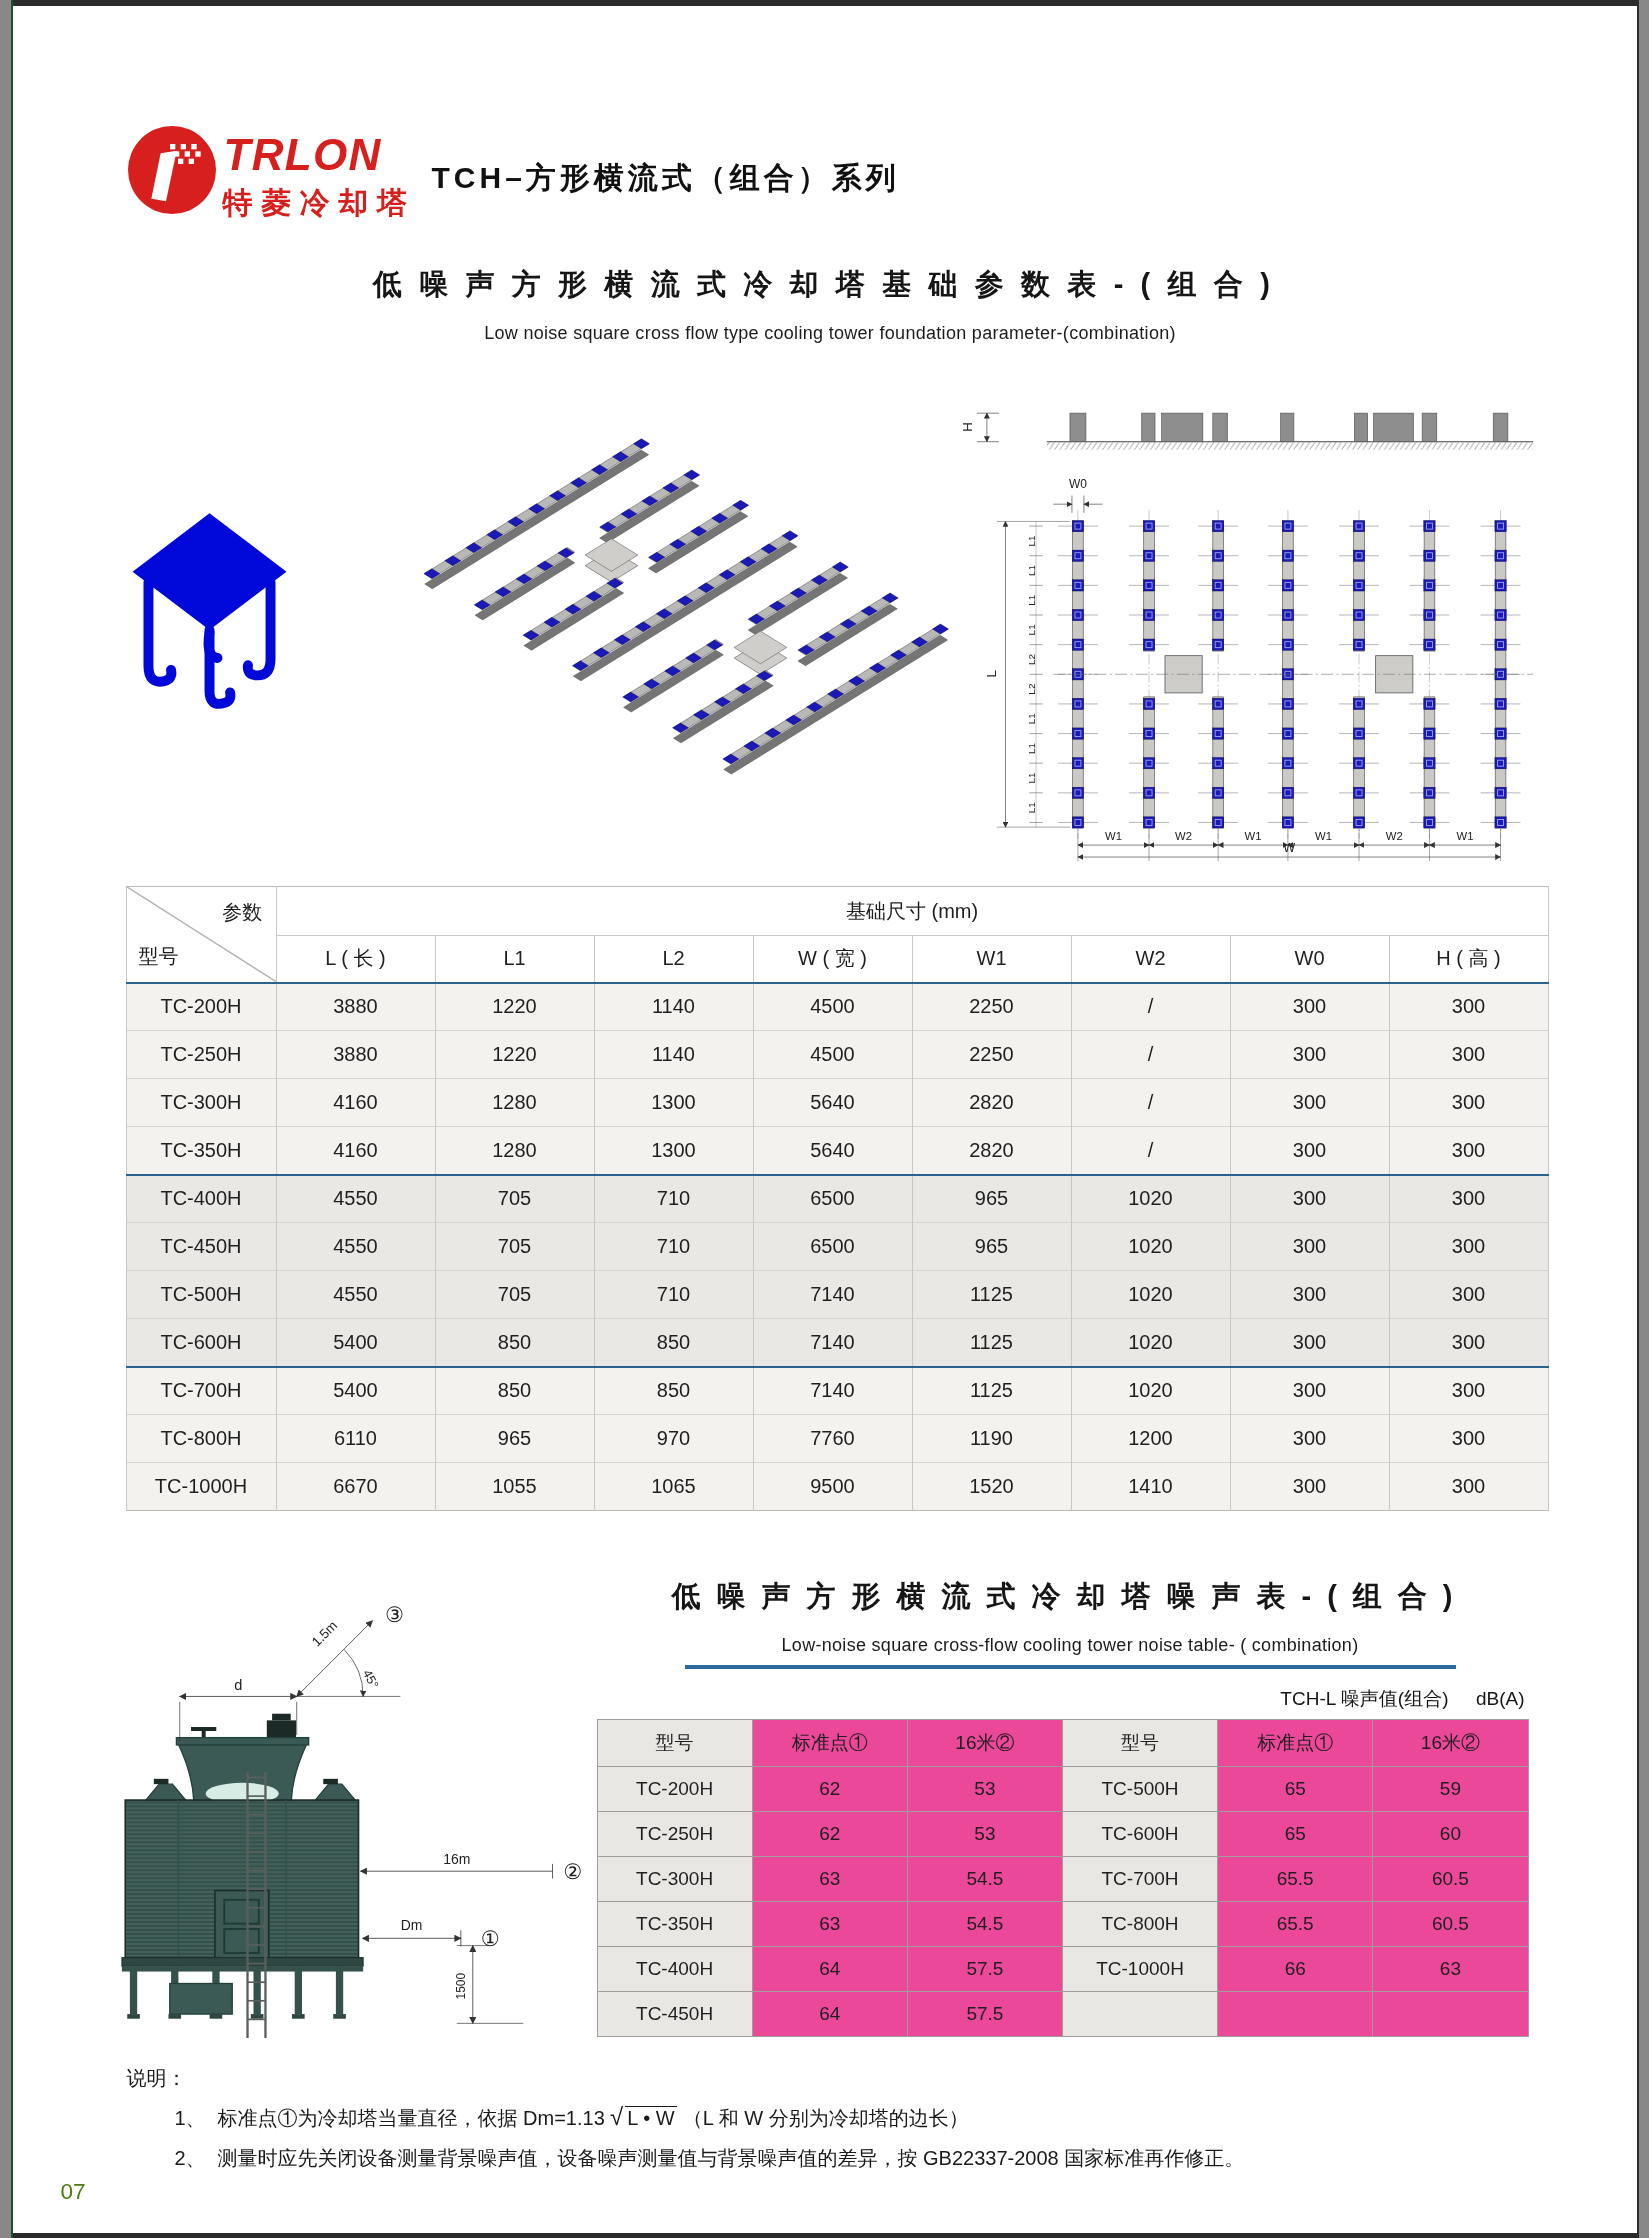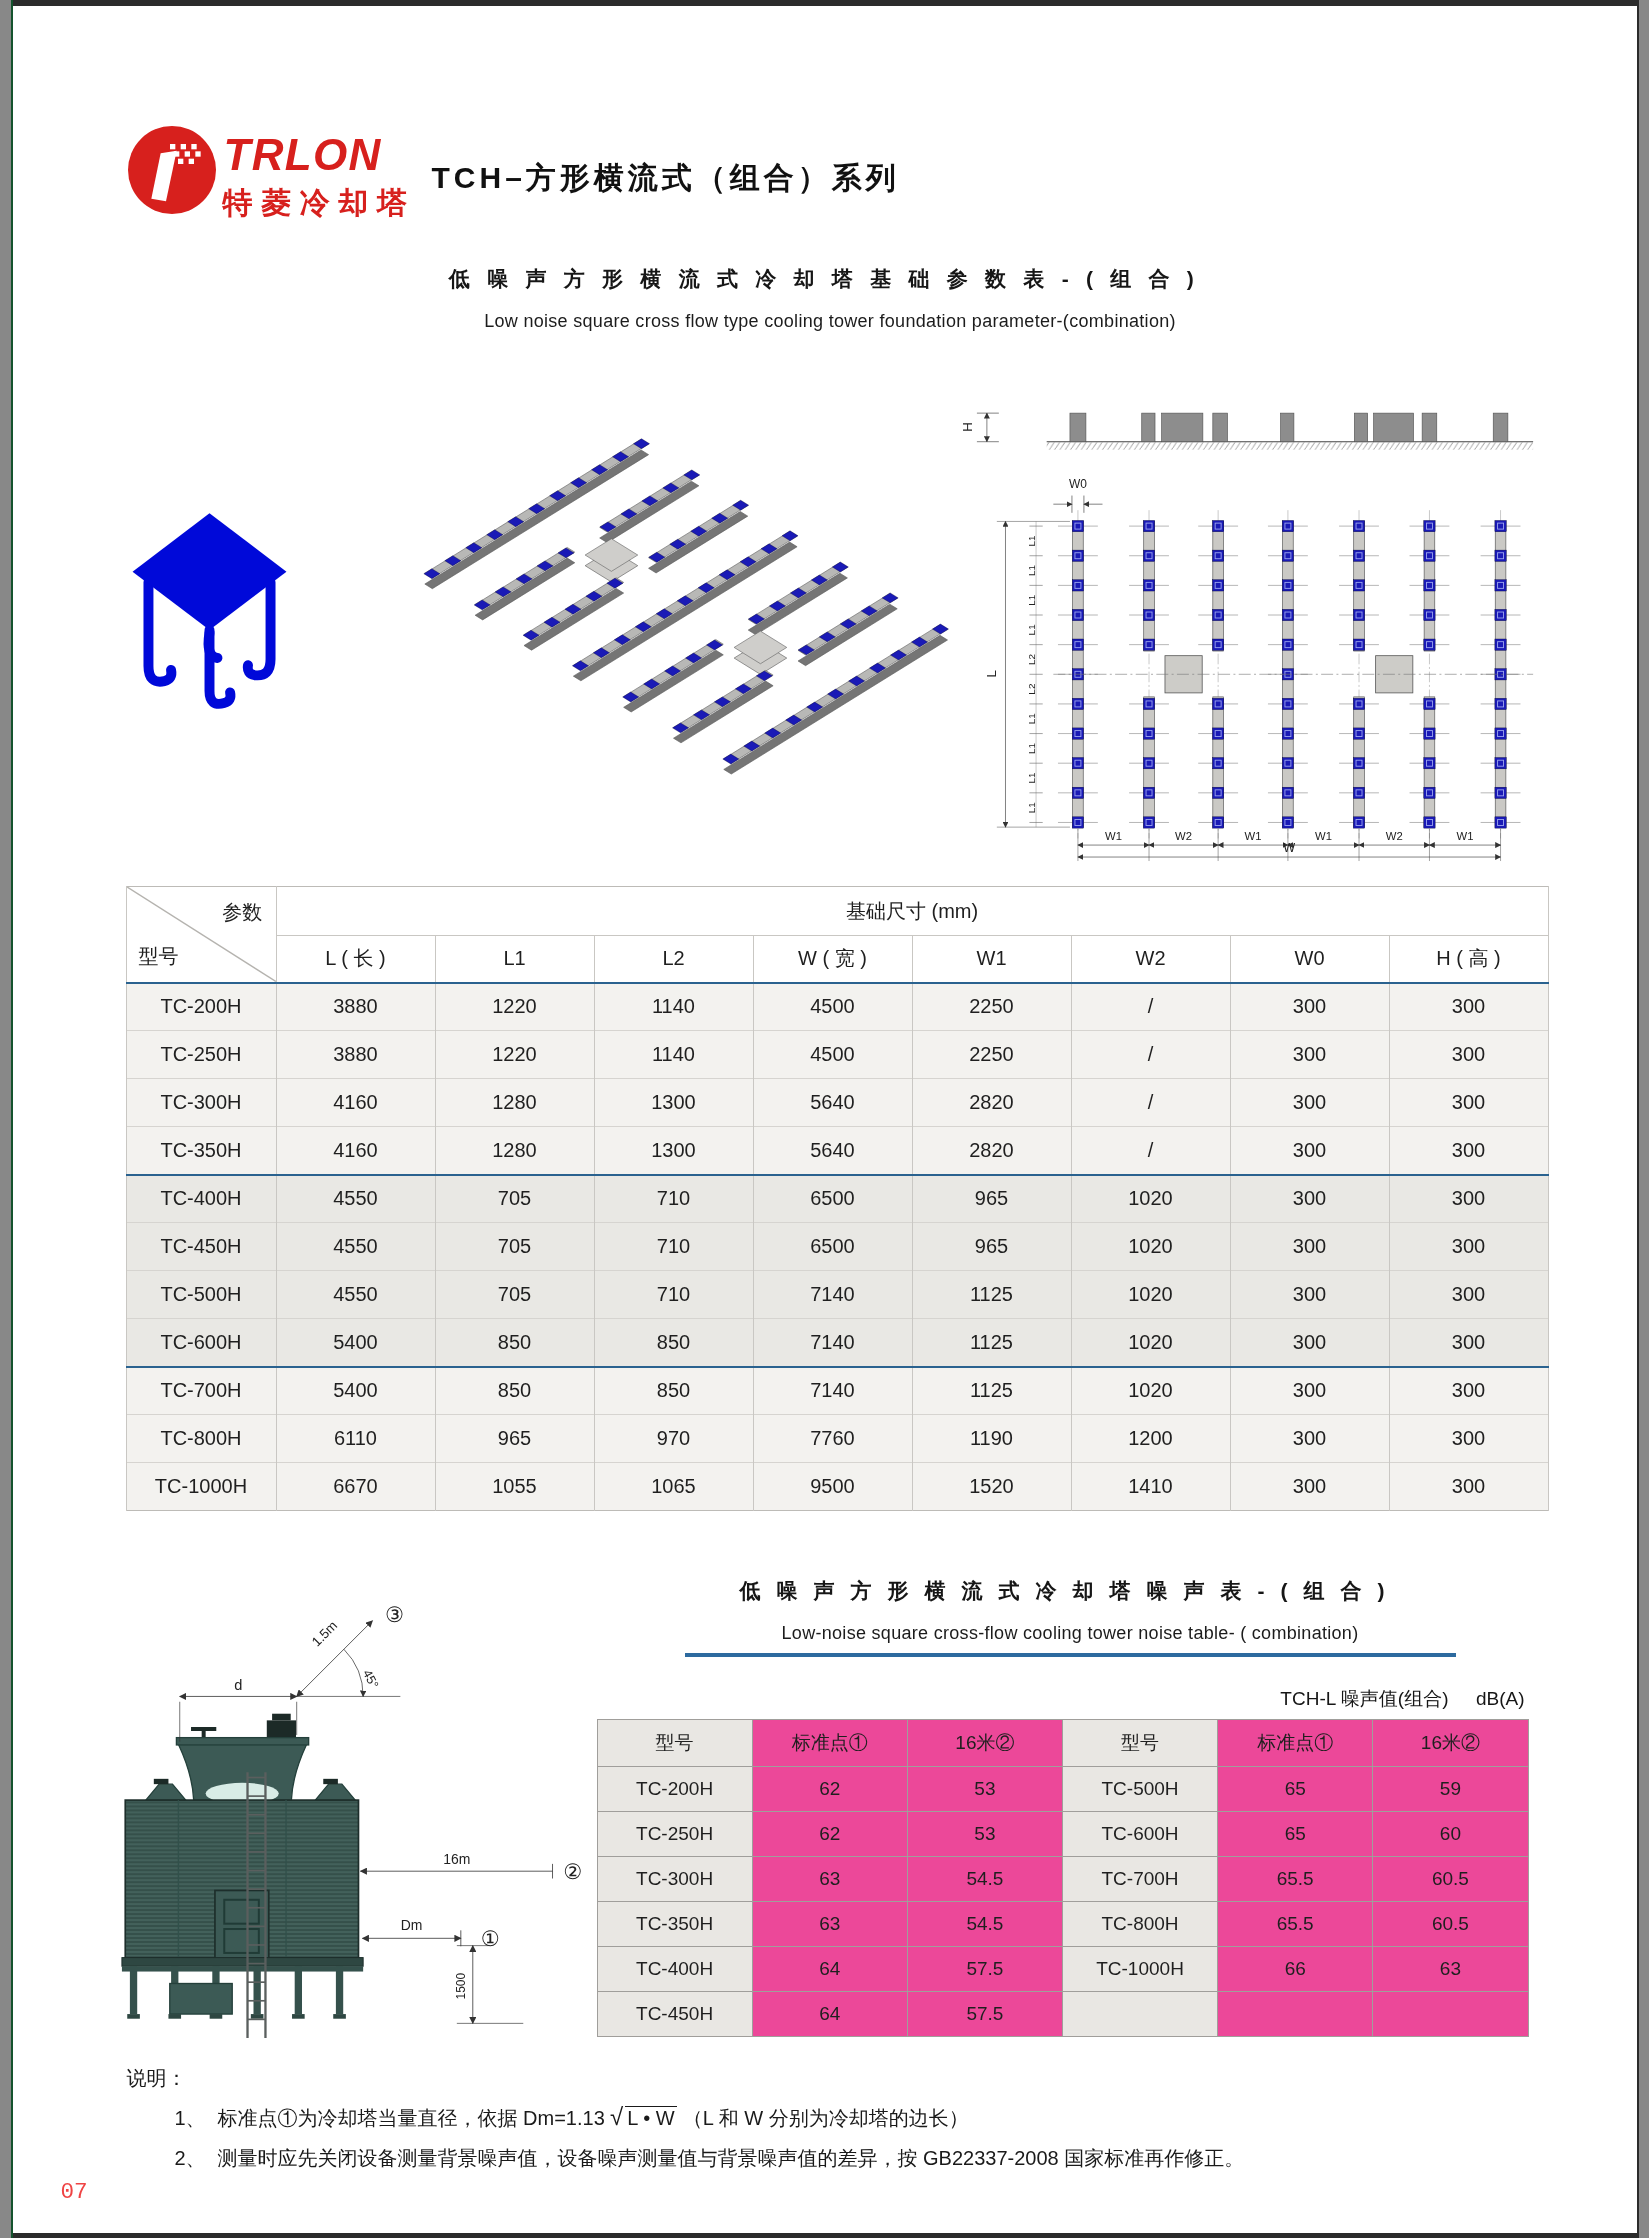--- a/index.html
+++ b/index.html
@@ -15,21 +15,21 @@
            font-style:italic; letter-spacing:1.3px; }
   .brand-sub { position:absolute; left:210px; top:183px; color:#d7201d; font-size:30px; font-weight:bold;
            letter-spacing:8.6px; white-space:nowrap; }
   .doc-title { position:absolute; left:419px; top:158px; color:#111; font-size:30px; font-weight:bold;
            letter-spacing:4px; white-space:nowrap; }
 
   
   .sec { position:absolute; text-align:center; }
   .sec1 { left:0; width:1635px; top:265px; }
   .sec2 { left:595px; width:925px; top:1577px; }
-  .sec .cn { font-size:21px; font-weight:bold; color:#161616; letter-spacing:17.3px; white-space:nowrap; }
+  .sec .cn { font-size:29px; font-weight:bold; color:#161616; letter-spacing:17.3px; white-space:nowrap; }
   .sec2 .cn { letter-spacing:16px; }
   .sec .en { font-size:18px; color:#1c1c1c; margin-top:18px; letter-spacing:0.3px; }
   .sec2 .uline { width:771px; height:3.3px; background:#2d6a9f; margin:9.3px auto 0; }
 
   
   .ftable { position:absolute; left:113px; top:886px; width:1422px; border-collapse:collapse;
             table-layout:fixed; font-size:20px; color:#1f1f1f; }
   .ftable th, .ftable td { border-left:0.7px solid #c9c7c3; border-right:0.7px solid #c9c7c3;
             text-align:center; font-weight:normal; }
   .ftable { border:0.7px solid #bdbbb7; }
@@ -57,21 +57,21 @@
   .ntable .model { background:#e9e7e3; }
 
   
   .notes { position:absolute; left:114px; top:2065px; width:1449px; font-size:20px; color:#1a1a1a; }
   .notes .nh { margin-bottom:10.6px; }
   .notes .item { display:flex; margin-left:48px; margin-bottom:13.3px; align-items:baseline; }
   .notes .num { width:43px; flex:none; }
   .radical { font-size:24px; margin:0 1.3px 0 5.3px; }
   .radicand { border-top:1.3px solid #1a1a1a; padding:0 2.7px; }
 
-  .pagenum { position:absolute; left:48px; top:2179px; font-size:22.6px; color:#ef4444;font-family:Liberation Mono, monospace; }
+  .pagenum { position:absolute; left:48px; top:2179px; font-size:22.6px; color:#4d7c0f; }
 
   .dsvg { position:absolute; }
   .isoD rect { fill:#757575; stroke:#5c5c5c; stroke-width:1; }
   .isoL rect { fill:#b8b8b6; stroke:#636363; stroke-width:1; }
   .isoL rect.pad, .isoD rect.pad { fill:#cfcecb; }
   .isoB rect { fill:#1a1ab6; stroke:#02023a; stroke-width:0.6; }
   text { font-family:"Liberation Sans", sans-serif; }
 </style>
 </head>
 <body>

